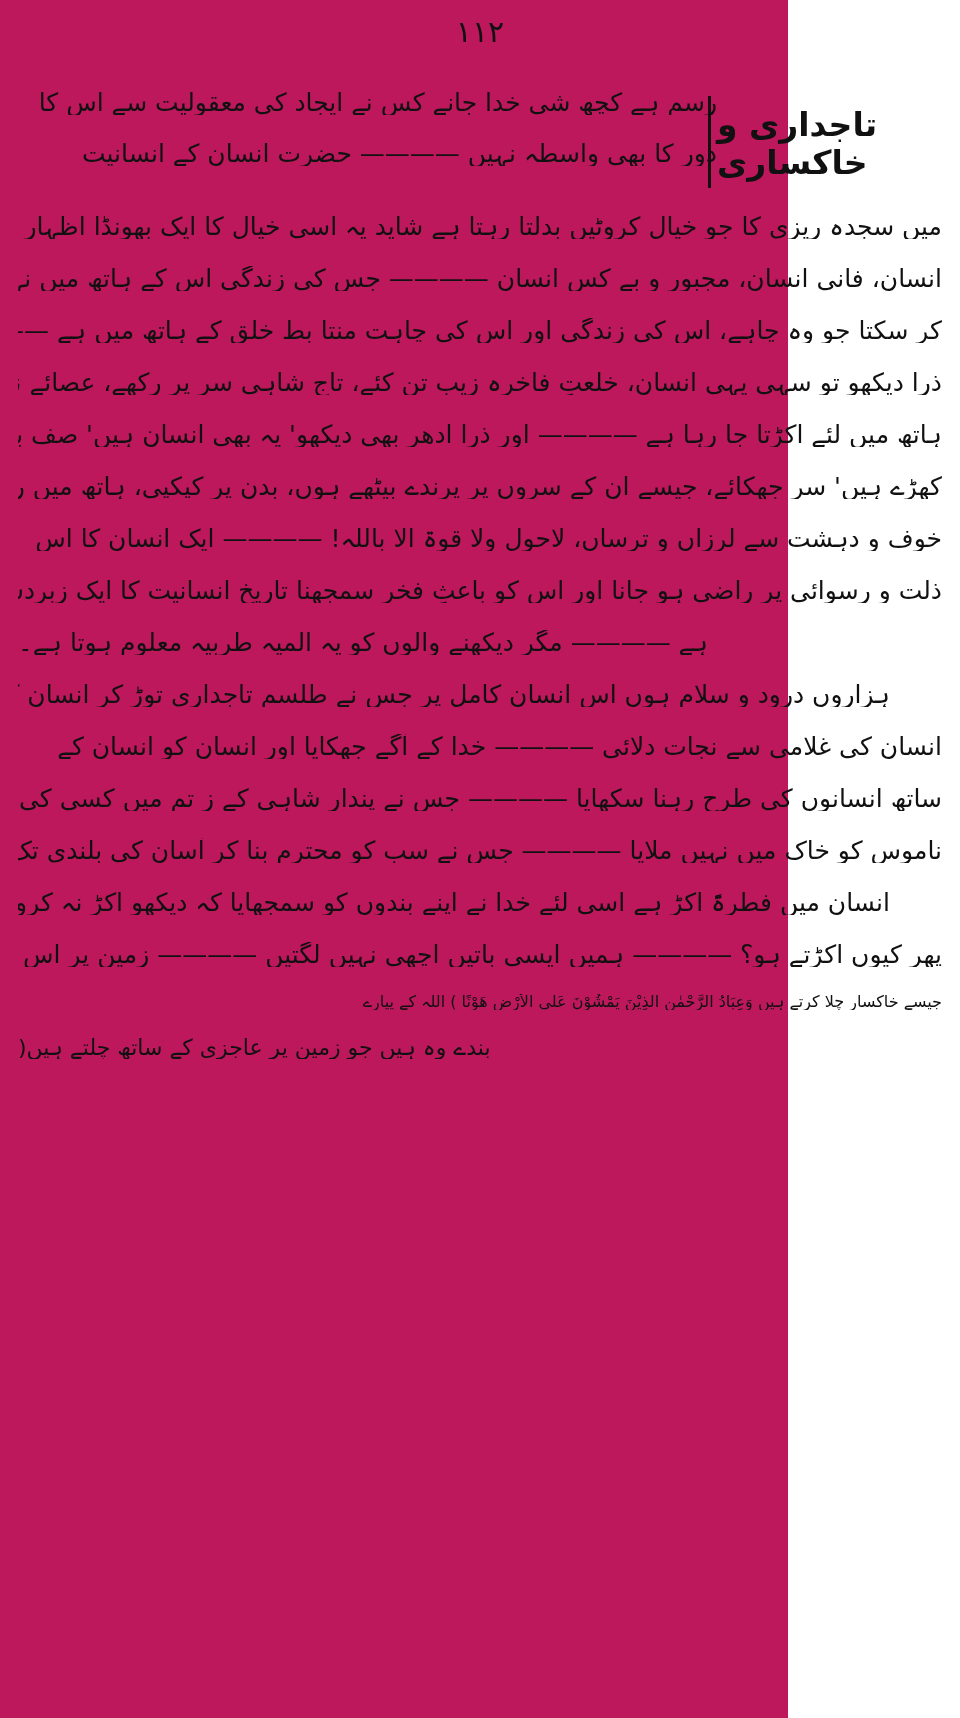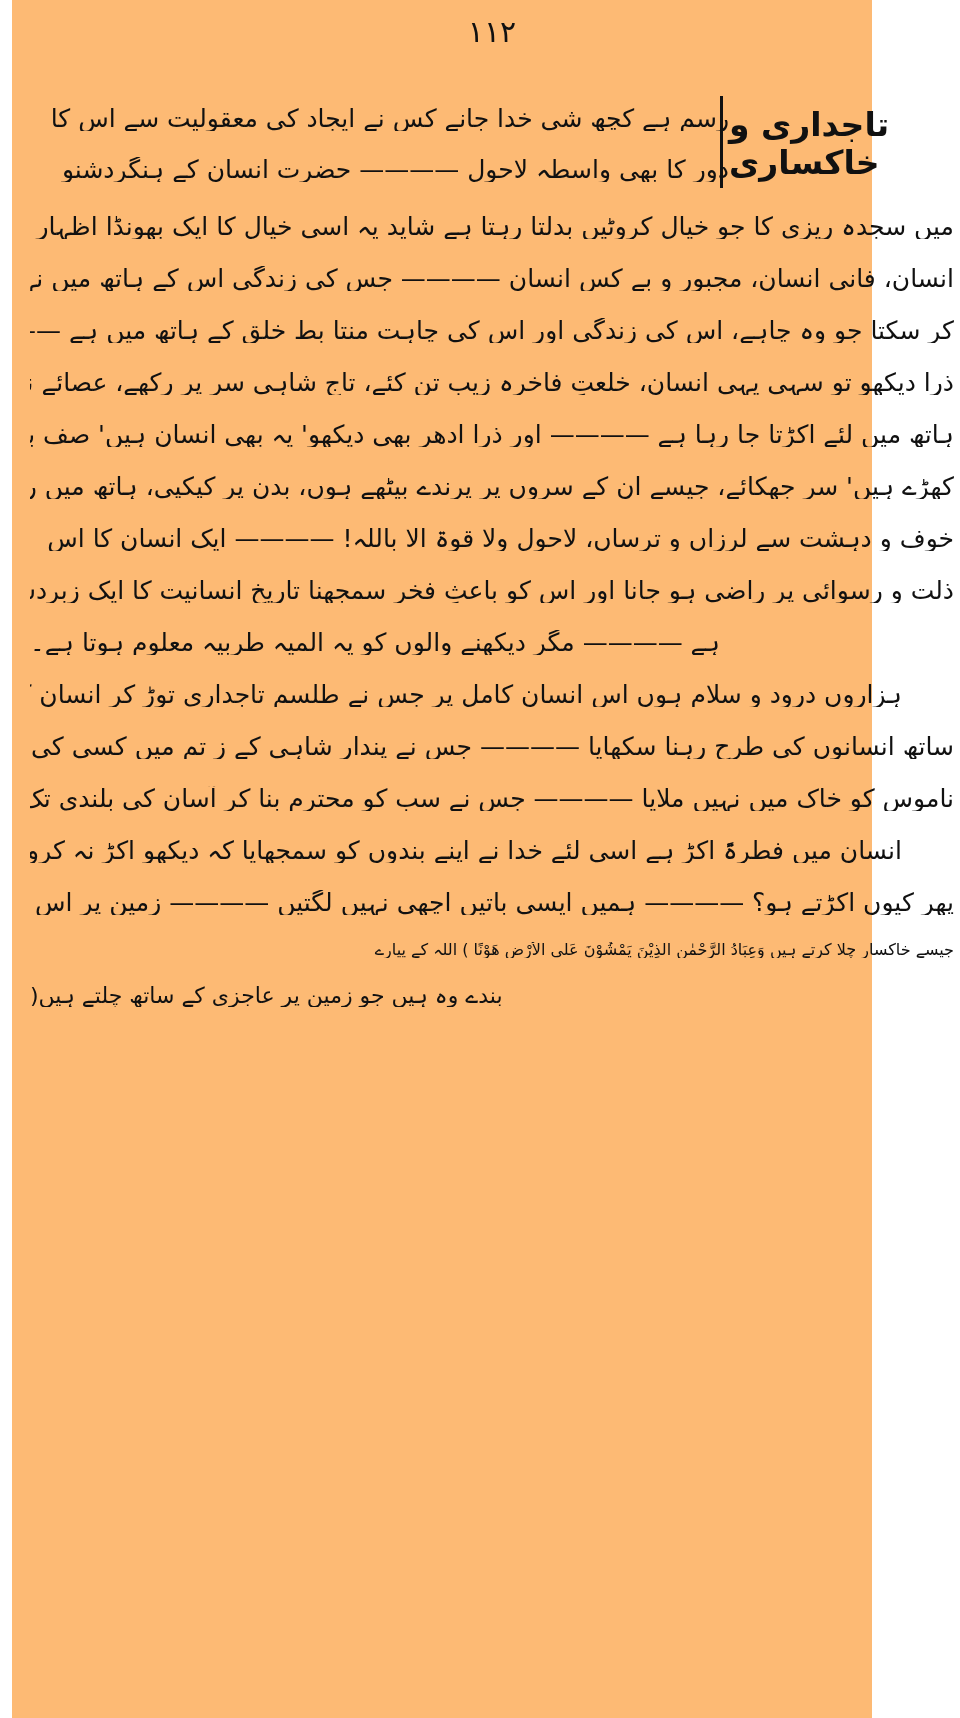--- a/index.html
+++ b/index.html
@@ -9,24 +9,23 @@
   }
   body {
     width: 960px;
     height: 1718px;
     overflow: hidden;
     font-family: "DejaVu Sans", sans-serif;
     color: #111111;
   }
   .page {
     position: relative;
-    width: 860px;
+    width: 788px;
     height: 1718px;
-    background: #fdba74;
-    margin-left: 12px;
+    background: #be185d;
   }
   .page-number {
     position: absolute;
     top: 14px;
     left: 0;
     width: 960px;
     text-align: center;
     font-family: "DejaVu Sans", sans-serif;
     font-size: 30px;
     letter-spacing: 2px;
@@ -56,21 +55,21 @@
     font-weight: bold;
     color: #111;
     text-align: left;
     line-height: 1.15;
     padding: 10px 6px 6px 6px;
     border-left: 3px solid #111;
     direction: rtl;
   }
   .head-lines {
     position: absolute;
-    top: 16px;
+    top: 0;
     right: 225px;
     left: 0;
     direction: rtl;
   }
   .ln {
     display: block;
     font-family: "DejaVu Sans", sans-serif;
     font-size: 25px;
     line-height: 1.0;
     color: #111;
@@ -108,38 +107,39 @@
 <div class="page">
 
   <div class="page-number">۱۱۲</div>
 
   <div class="body-block">
 
     <div class="head-row">
       <div class="head-title">تاجداری و خاکساری</div>
       <div class="head-lines">
         <span class="ln">رسم ہے کچھ شی خدا جانے کس نے ایجاد کی معقولیت سے اس کا</span>
-        <span class="ln">دور کا بھی واسطہ لاحول ———— حضرت انسان کے ہنگردشنو</span>
+        <span class="ln">دور کا بھی واسطہ نہیں ———— حضرت انسان کے انسانیت</span>
       </div>
     </div>
 
     <div class="para">
       <span class="ln">میں سجدہ ریزی کا جو خیال کروٹیں بدلتا رہتا ہے شاید یہ اسی خیال کا ایک بھونڈا اظہار ہے اور</span>
       <span class="ln">انسان، فانی انسان، مجبور و بے کس انسان ———— جس کی زندگی اس کے ہاتھ میں نہیں، جو رہ نہیں</span>
       <span class="ln">کر سکتا جو وہ چاہے، اس کی زندگی اور اس کی چاہت منتا بِط خلق کے ہاتھ میں ہے ———</span>
       <span class="ln">ذرا دیکھو تو سہی یہی انسان، خلعتِ فاخرہ زیبِ تن کئے، تاجِ شاہی سر پر رکھے، عصائے نخوت</span>
       <span class="ln">ہاتھ میں لئے اکڑتا جا رہا ہے ———— اور ذرا ادھر بھی دیکھو' یہ بھی انسان ہیں' صف بہ صف</span>
       <span class="ln">کھڑے ہیں' سر جھکائے، جیسے ان کے سروں پر پرندے بیٹھے ہوں، بدن پر کپکپی، ہاتھ میں رعشہ'</span>
       <span class="ln">خوف و دہشت سے لرزاں و ترساں، لاحول ولا قوۃ الا باللہ! ———— ایک انسان کا اس</span>
       <span class="ln">ذلت و رسوائی پر راضی ہو جانا اور اس کو باعثِ فخر سمجھنا تاریخِ انسانیت کا ایک زبردست المیہ</span>
       <span class="ln center">ہے ———— مگر دیکھنے والوں کو یہ المیہ طربیہ معلوم ہوتا ہے۔</span>
     </div>
 
     <div class="para">
       <span class="ln indent">ہزاروں درود و سلام ہوں اس انسانِ کامل پر جس نے طلسمِ تاجداری توڑ کر انسان کو</span>
+      <span class="ln">انسان کی غلامی سے نجات دلائی ———— خدا کے آگے جھکایا اور انسان کو انسان کے</span>
       <span class="ln">ساتھ انسانوں کی طرح رہنا سکھایا ———— جس نے پندارِ شاہی کے ز تم میں کسی کی عزت و</span>
       <span class="ln">ناموس کو خاک میں نہیں ملایا ———— جس نے سب کو محترم بنا کر آسان کی بلندی تک پہنچایا۔</span>
       <span class="ln indent">انسان میں فطرۃً اکڑ ہے اسی لئے خدا نے اپنے بندوں کو سمجھایا کہ دیکھو اکڑ نہ کرو'</span>
       <span class="ln">پھر کیوں اکڑتے ہو؟ ———— ہمیں ایسی باتیں اچھی نہیں لگتیں ———— زمین پر اس طرح چلو</span>
       <span class="ln tight">جیسے خاکسار چلا کرتے ہیں  وَعِبَادُ الرَّحْمٰنِ الَّذِيْنَ يَمْشُوْنَ عَلَى الْأَرْضِ هَوْنًا ) اللہ کے پیارے</span>
       <span class="ln center small">بندے وہ ہیں جو زمین پر عاجزی کے ساتھ چلتے ہیں(</span>
     </div>
 
   </div>
 </div>

